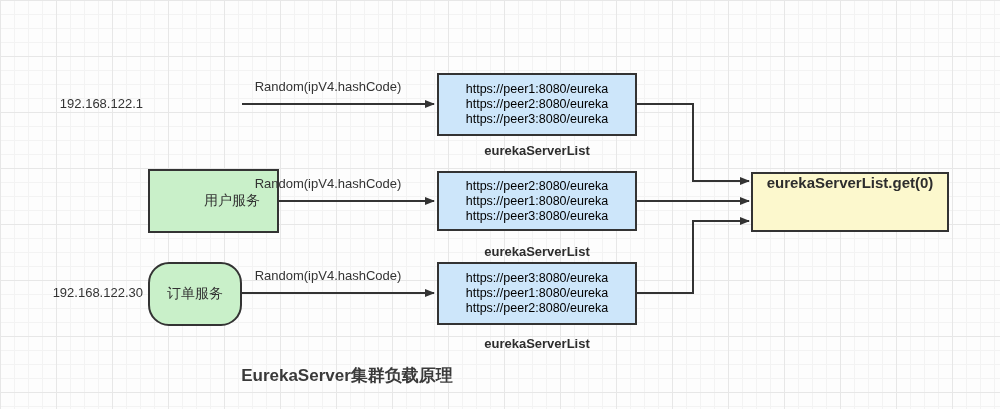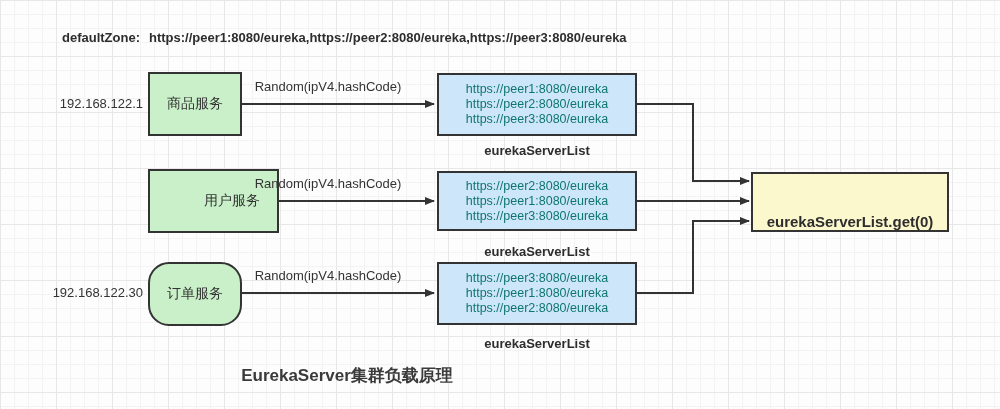--- a/index.html
+++ b/index.html
@@ -22,26 +22,26 @@
   .ip{left:28px;width:115px;text-align:right;font-size:13px;color:#333;white-space:nowrap;}
   .service-box{
     left:148px;width:90px;height:60px;background:#c9f0c9;border:2px solid #333;
     display:flex;align-items:center;justify-content:center;
     font-size:14px;color:#333;
   }
   .arrow-label{left:248px;width:160px;text-align:center;font-size:13px;color:#333;white-space:nowrap;}
   .server-list-box{
     left:437px;width:196px;background:#cde6fa;border:2px solid #333;
     display:flex;flex-direction:column;align-items:center;justify-content:center;
-    font-size:12.5px;color:#0f766e;line-height:15px;
+    font-size:12.5px;color:#000000;line-height:15px;
   }
   .list-label{left:437px;width:200px;text-align:center;font-size:13px;font-weight:bold;color:#2d2d2d;}
   .result-box{
     left:751px;top:172px;width:194px;height:56px;background:#fcf8cd;border:2px solid #333;
-    display:flex;align-items:flex-end;justify-content:center;
+    display:flex;align-items:flex-start;justify-content:center;
     font-size:15px;font-weight:bold;color:#2d2d2d;
   }
   .diagram-title{left:187px;top:364px;width:320px;text-align:center;font-size:17px;font-weight:bold;color:#3a3a3a;white-space:nowrap;}
 </style>
 </head>
 <body>
 
 <div class="canvas">
 
   <svg class="arrows" width="1000" height="409" viewBox="0 0 1000 409">
@@ -51,28 +51,22 @@
       </marker>
     </defs>
     <path class="ln" d="M242,104 L434,104" marker-end="url(#ah)"></path>
     <path class="ln" d="M242,201 L434,201" marker-end="url(#ah)"></path>
     <path class="ln" d="M242,293 L434,293" marker-end="url(#ah)"></path>
     <path class="ln" d="M637,104 L693,104 L693,181 L749,181" marker-end="url(#ah)"></path>
     <path class="ln" d="M637,201 L749,201" marker-end="url(#ah)"></path>
     <path class="ln" d="M637,293 L693,293 L693,221 L749,221" marker-end="url(#ah)"></path>
   </svg>
 
-  <div class="abs defaultzone">
-    <span>defaultZone:</span><span class="dz-value">https://peer1:8080/eureka,https://peer2:8080/eureka,https://peer3:8080/eureka</span>
-  </div>
 
   <div class="abs ip" style="top:96px;">192.168.122.1</div>
-  <div class="abs service-box" style="top:72px;">
-    <span>商品服务</span>
-  </div>
   <div class="abs arrow-label" style="top:79px;">Random(ipV4.hashCode)</div>
   <div class="abs server-list-box" style="top:73px;height:59px;">
     <div>https://peer1:8080/eureka</div>
     <div>https://peer2:8080/eureka</div>
     <div>https://peer3:8080/eureka</div>
   </div>
   <div class="abs list-label" style="top:143px;">eurekaServerList</div>
 
   <div class="abs service-box" style="top:169px;padding-left:37px;">
     <span>用户服务</span>

